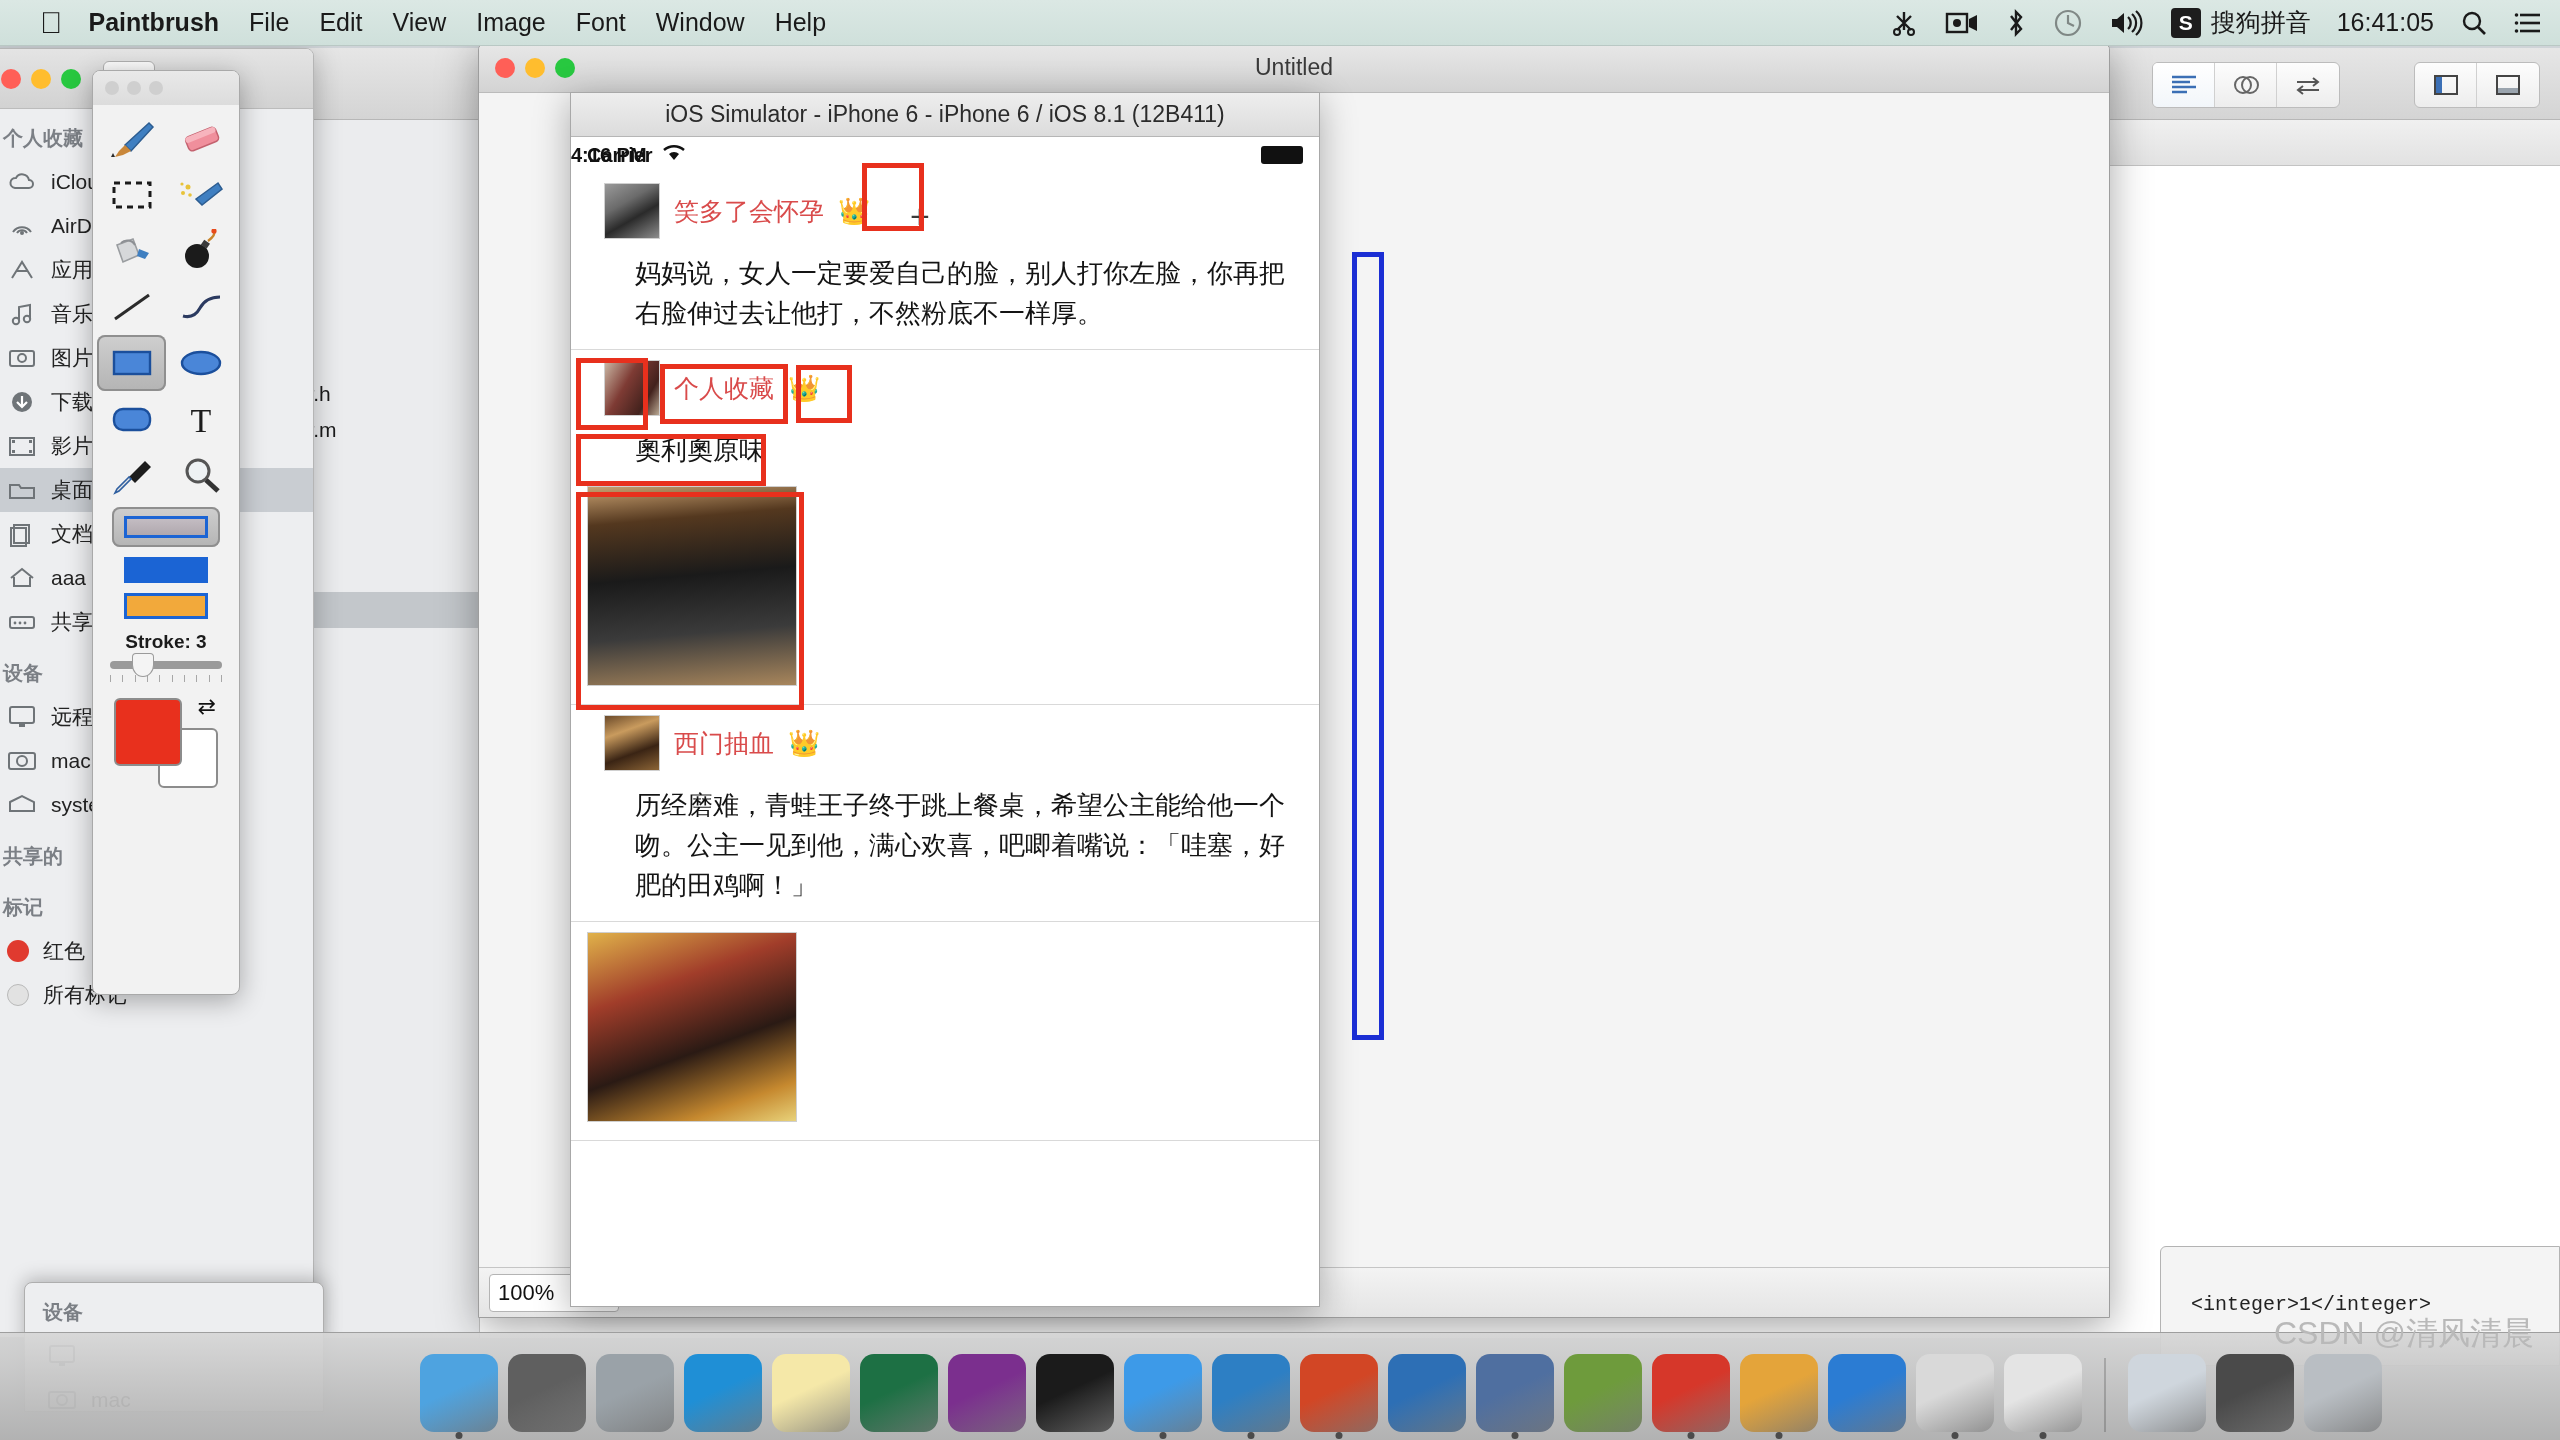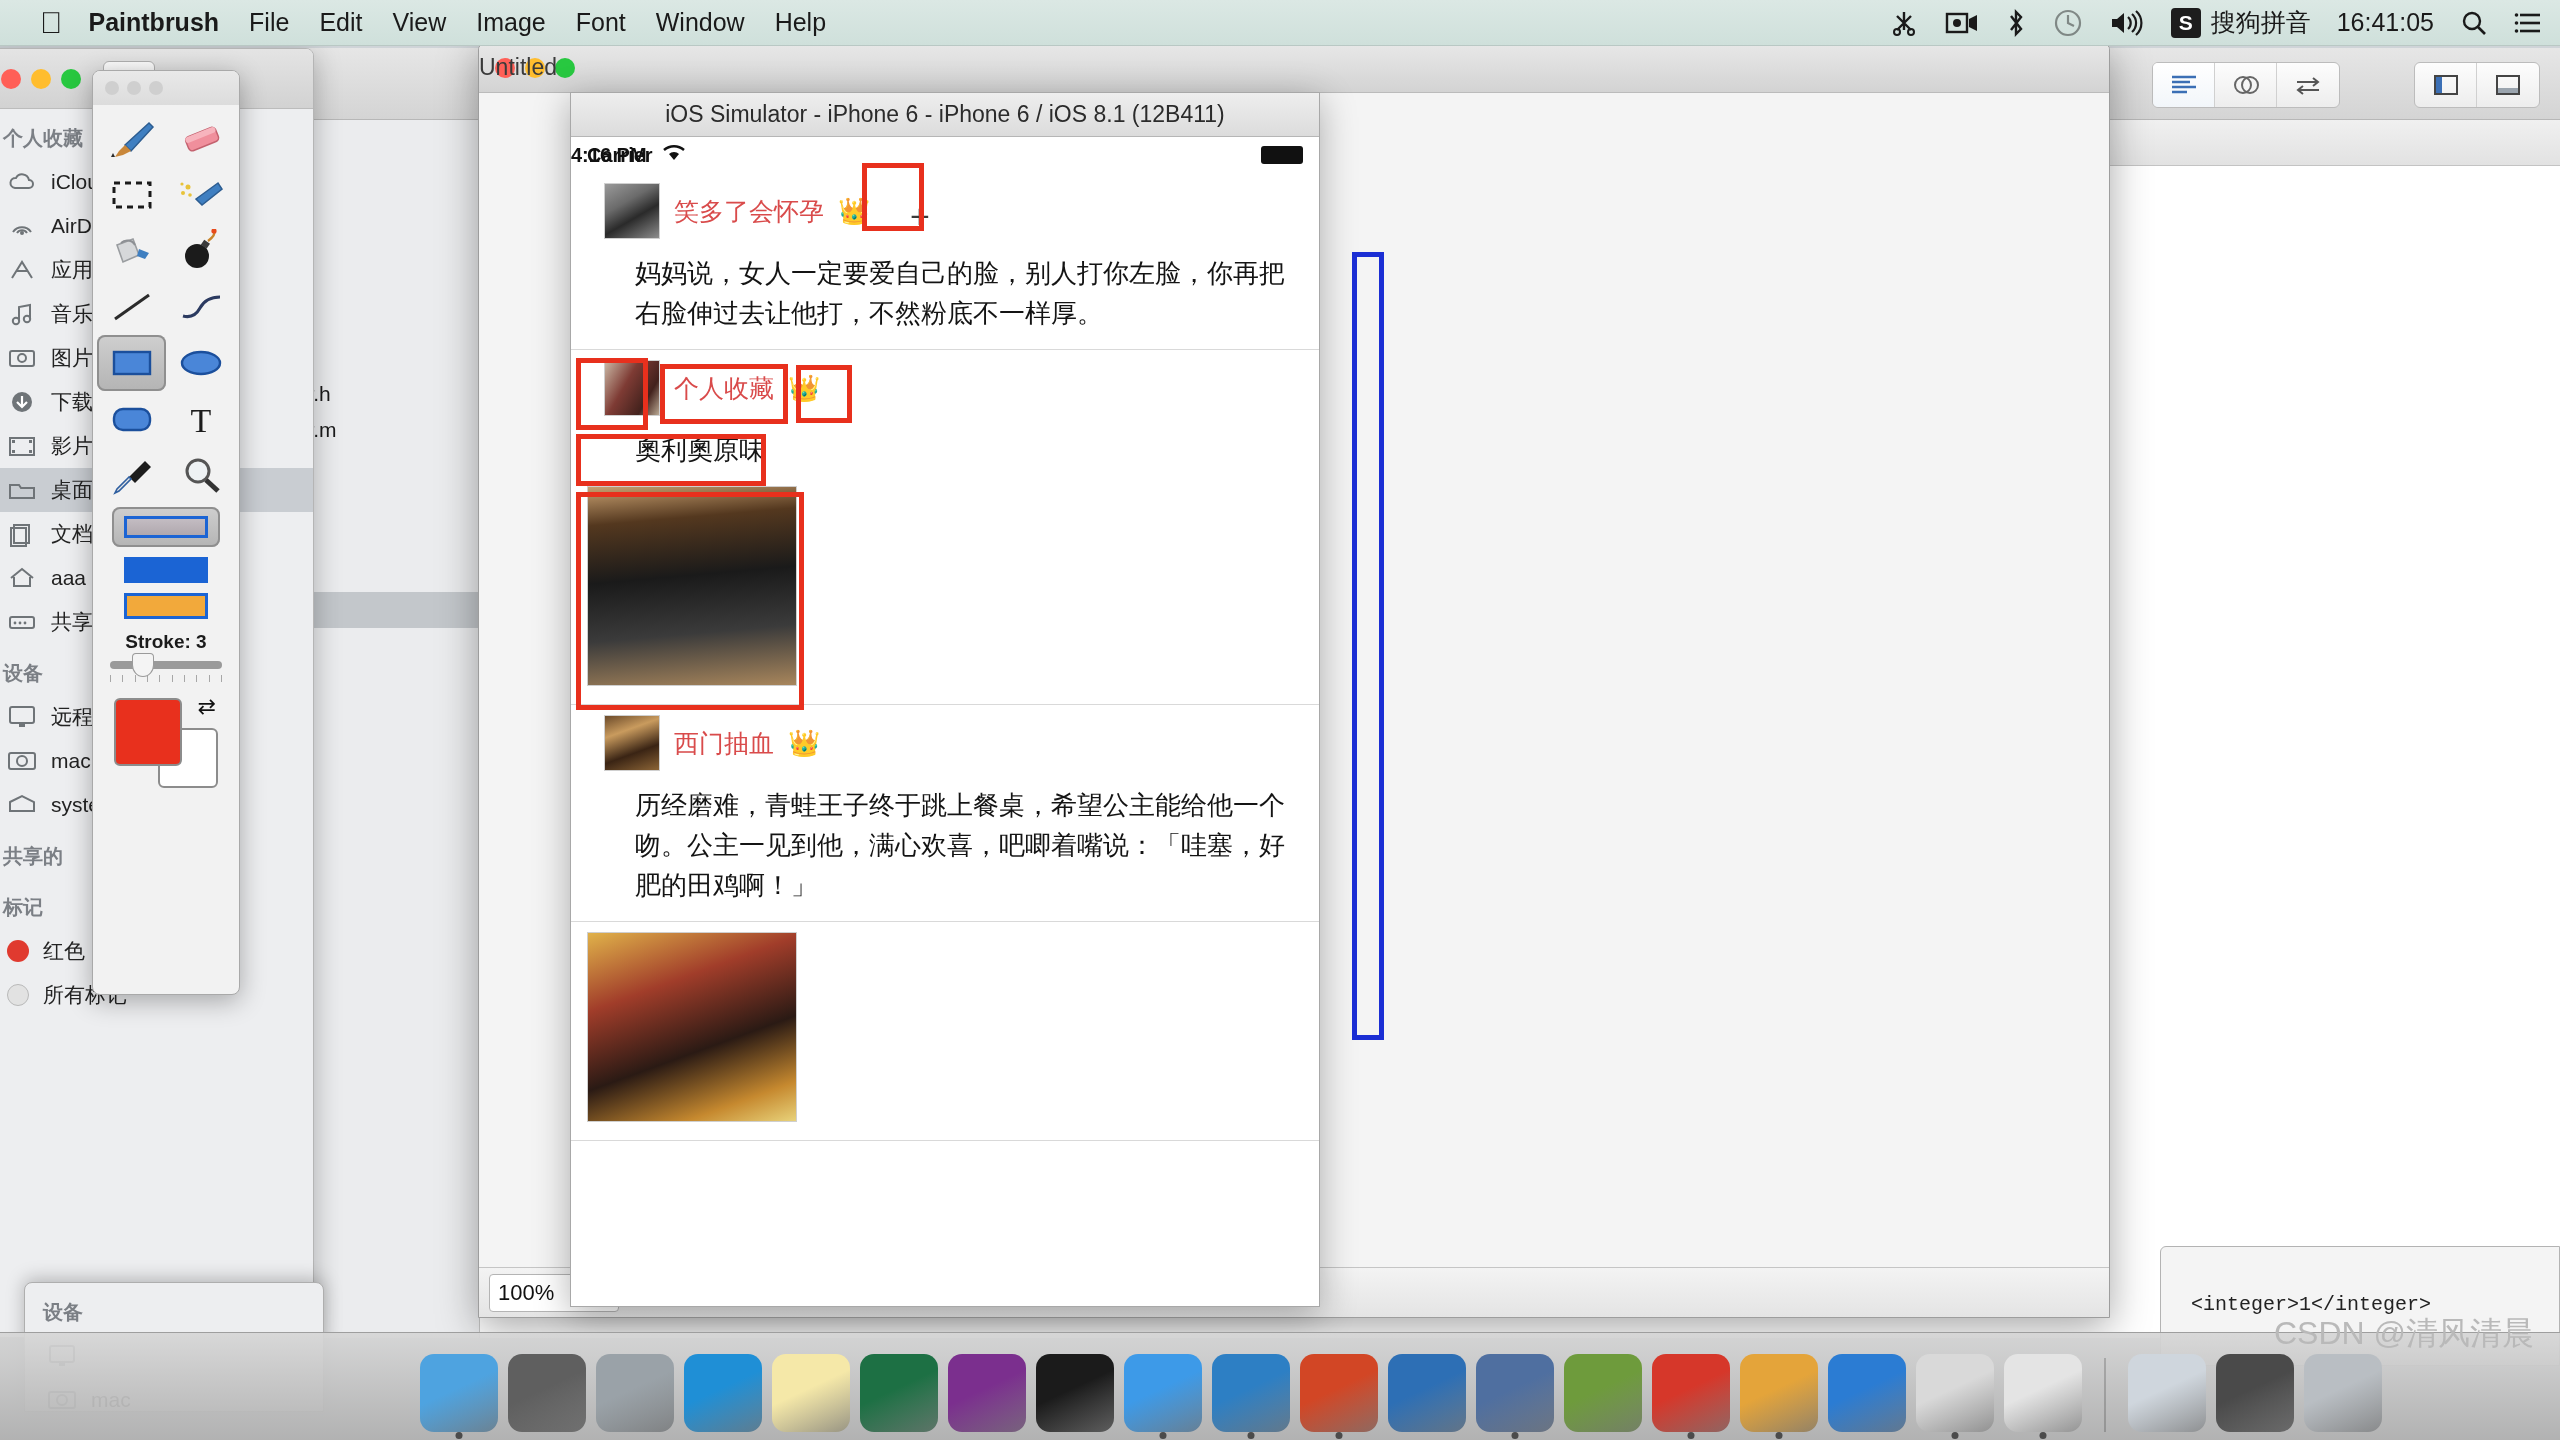--- a/index.html
+++ b/index.html
@@ -165,21 +165,21 @@
   #pbwin {
     position: absolute; left: 478px; top: 42px; width: 1632px; height: 1276px;
     background: #f4f4f4; border: 1px solid #9d9d9d; border-radius: 8px 8px 0 0;
     box-shadow: 0 10px 40px rgba(0,0,0,.35); z-index: 100; overflow: hidden;
   }
   #pbwin .pb-title {
     height: 50px; background: linear-gradient(#e8e8e8,#d3d3d3);
     border-bottom: 1px solid #bbb; display: flex; align-items: center; padding-left: 16px; position: relative;
   }
   #pbwin .pb-title .ttl {
-    position: absolute; left: 0; right: 0; font-size: 23px; color: #3a3a3a;
+    position: absolute; left: 0; right: 0; text-align: center; font-size: 23px; color: #3a3a3a;
   }
   #pb-canvas { position: absolute; left: 0; top: 50px; width: 1632px; height: 1176px; background: transparent; }
   #pb-status {
     position: absolute; left: 0; bottom: 0; width: 1632px; height: 50px;
     background: linear-gradient(#f3f3f3,#e4e4e4); border-top: 1px solid #c5c5c5;
     display: flex; align-items: center; padding-left: 10px;
   }
   .zoom-field {
     width: 130px; height: 38px; background: #fff; border: 1px solid #b4b4b4; border-radius: 4px;
     display: flex; align-items: center; justify-content: space-between; padding: 0 8px;

